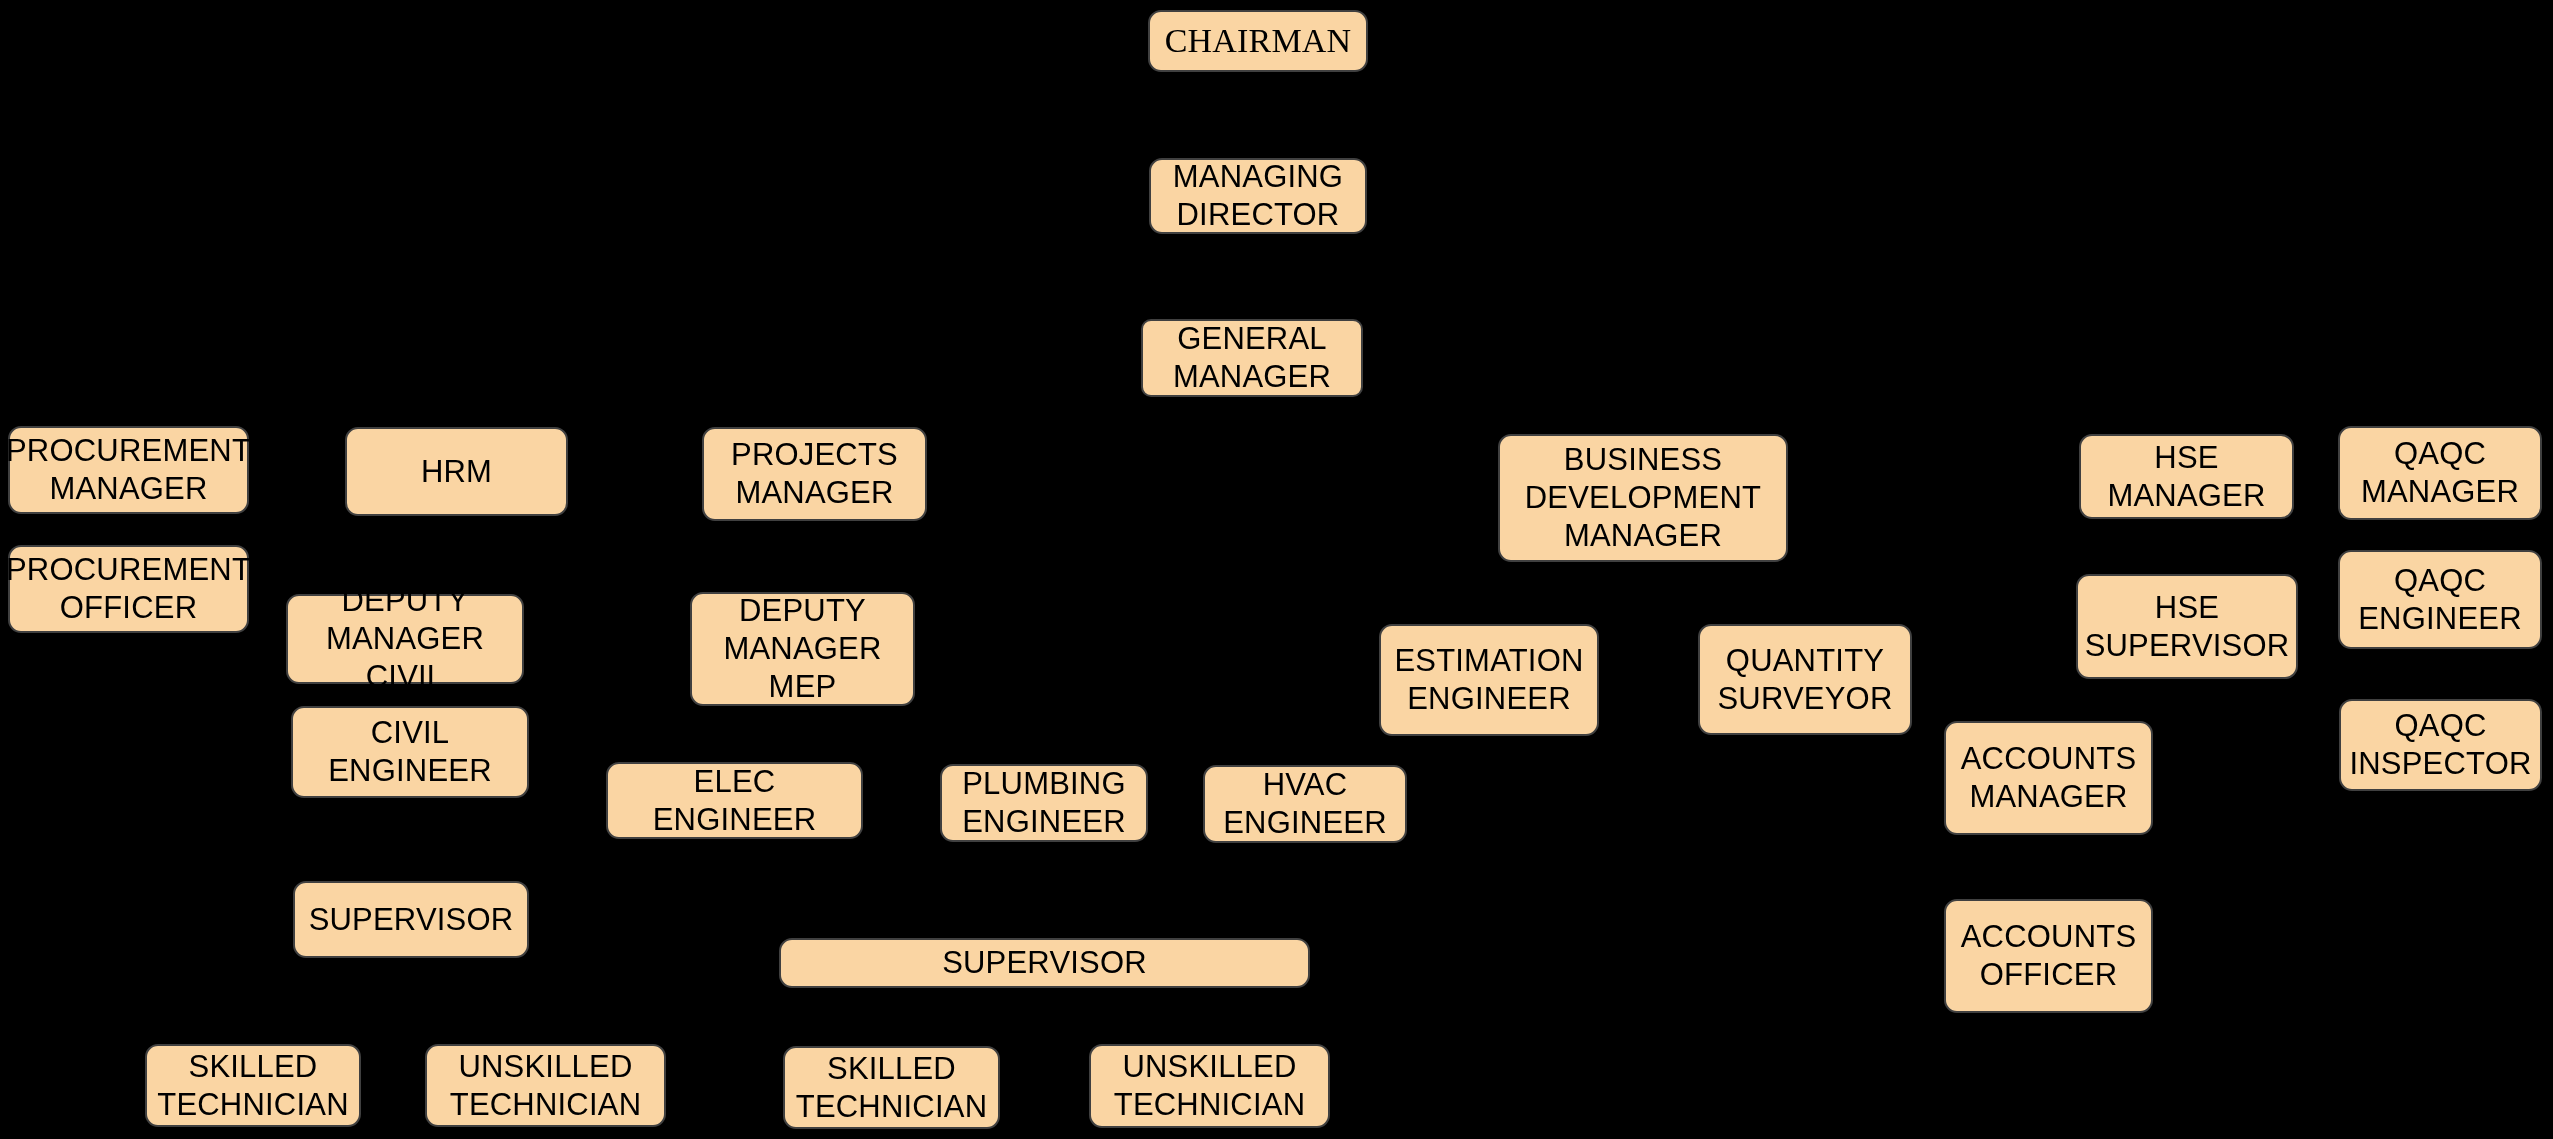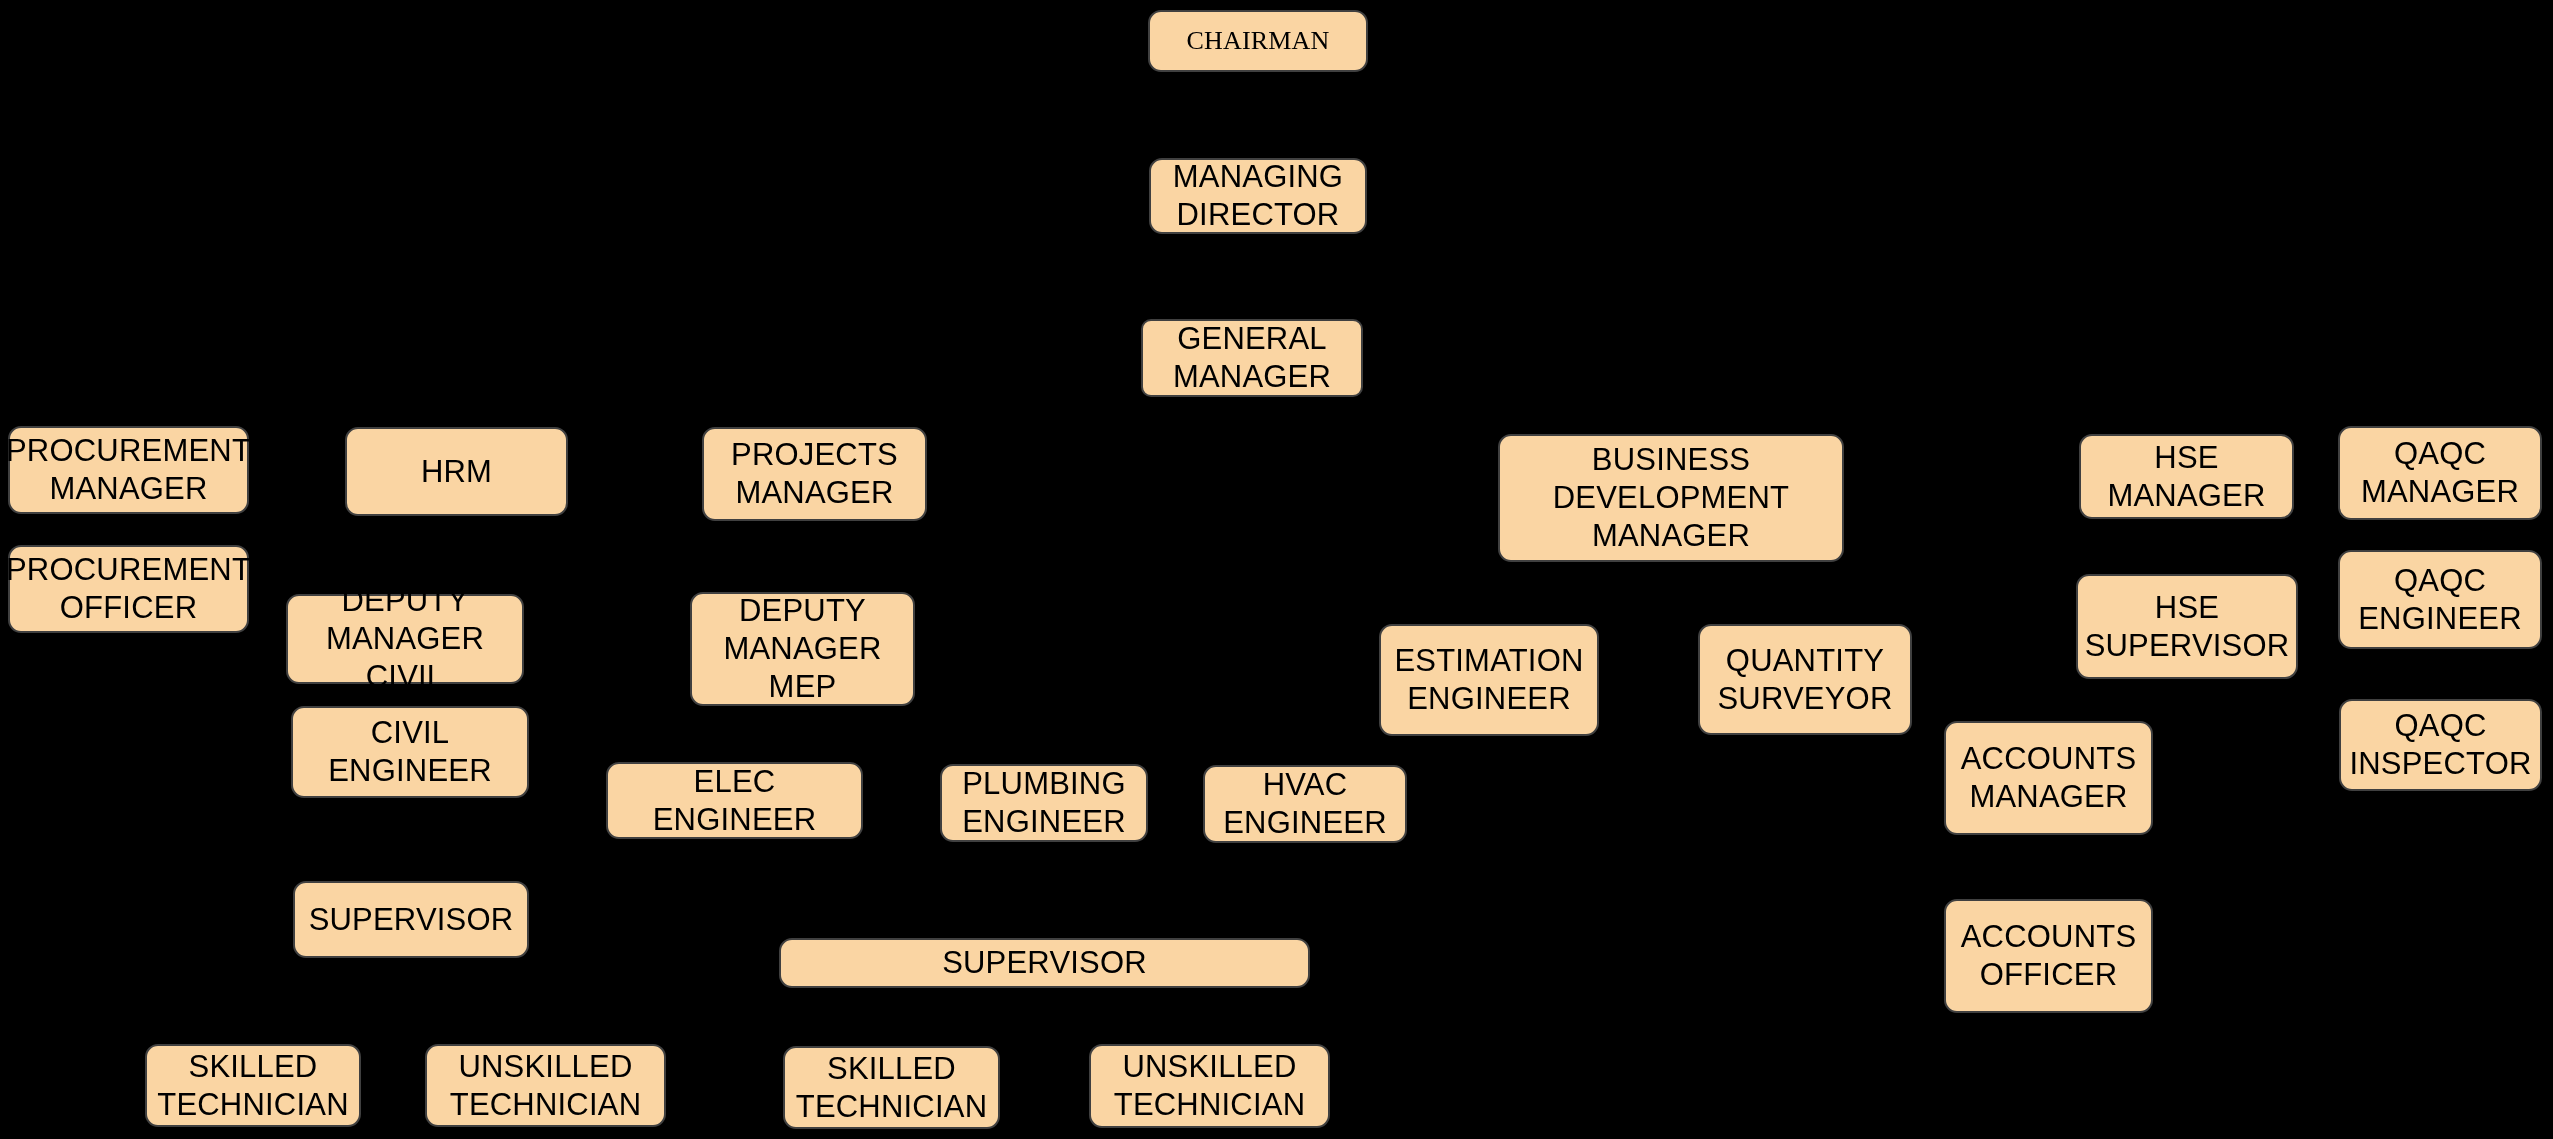--- a/index.html
+++ b/index.html
@@ -27,21 +27,21 @@
   }
   .node .label {
     color: var(--node-text, #000000);
     font-size: 31px;
     line-height: 1.22;
     white-space: pre-line;
     letter-spacing: 0.2px;
   }
   .node.serif .label {
     font-family: "Liberation Serif", serif;
-    font-size: 26px;
+    font-size: 34px;
   }
 </style>
 </head>
 <body style="background: rgb(0, 0, 0);">
 
 <div id="canvas" style="width: 2553px; height: 1139px; background: rgb(0, 0, 0);">
     <div class="node serif" style="left: 1148px; top: 10px; width: 220px; height: 62px;">
       <span class="label">CHAIRMAN</span>
     </div>
     <div class="node" style="left: 1149px; top: 158px; width: 218px; height: 76px;">
@@ -56,21 +56,21 @@
       <span class="label">PROCUREMENT
 MANAGER</span>
     </div>
     <div class="node" style="left: 345px; top: 427px; width: 223px; height: 89px;">
       <span class="label">HRM</span>
     </div>
     <div class="node" style="left: 702px; top: 427px; width: 225px; height: 94px;">
       <span class="label">PROJECTS
 MANAGER</span>
     </div>
-    <div class="node" style="left: 1498px; top: 434px; width: 346px; height: 128px;">
+    <div class="node" style="left: 1498px; top: 434px; width: 290px; height: 128px;">
       <span class="label">BUSINESS
 DEVELOPMENT
 MANAGER</span>
     </div>
     <div class="node" style="left: 2079px; top: 434px; width: 215px; height: 85px;">
       <span class="label">HSE MANAGER</span>
     </div>
     <div class="node" style="left: 2338px; top: 426px; width: 204px; height: 94px;">
       <span class="label">QAQC
 MANAGER</span>

